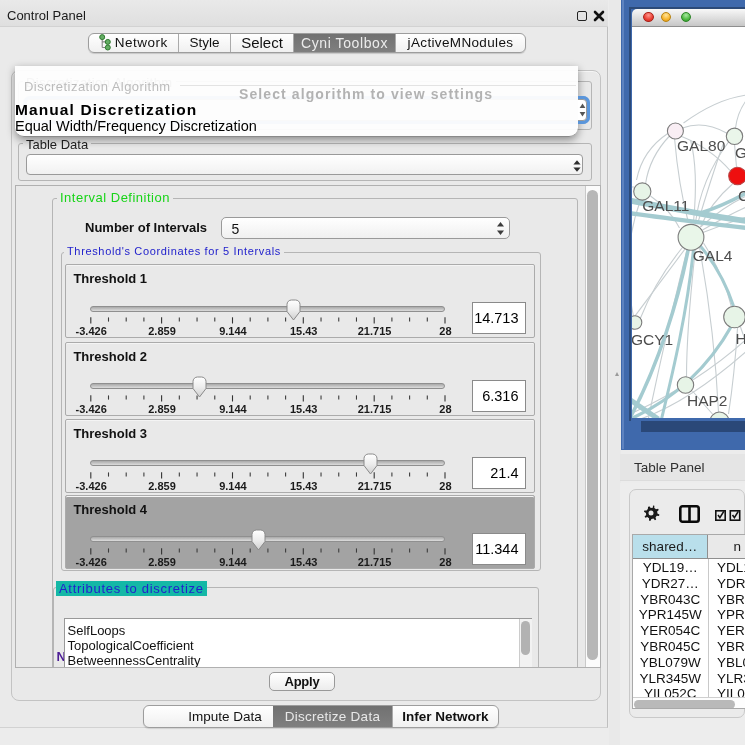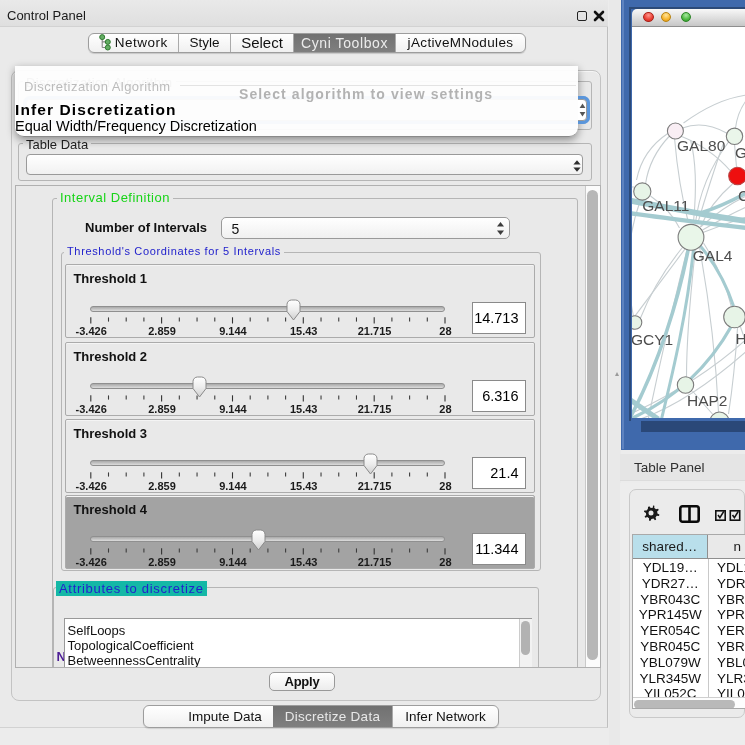--- a/index.html
+++ b/index.html
@@ -252,38 +252,38 @@
     <div class="abs" style="left:51.5px;top:436.5px;font-size:13px;color:#111;line-height:15.4px;">SelfLoops<br>TopologicalCoefficient<br>BetweennessCentrality<br>NeighborhoodConnectivity</div>
     <div class="abs" style="left:502.5px;top:433px;width:13px;height:100px;background:#f2f2f2;border-left:1px solid #ccc;"></div>
     <div class="abs" style="left:504.5px;top:435px;width:9.5px;height:34px;background:#b2b2b2;border-radius:4.5px;"></div>
   </div>
 
   <div class="abs" style="left:269px;top:671.5px;width:66px;height:19px;background:linear-gradient(#ffffff,#ececec);border:1px solid #999;border-radius:5px;display:flex;align-items:center;justify-content:center;font-size:13px;font-weight:bold;letter-spacing:-0.2px;color:#111;">Apply</div>
 
   <div class="abs" style="left:143px;top:705px;height:22.5px;display:flex;border:1px solid #9d9d9d;border-radius:6px;overflow:hidden;background:linear-gradient(#ffffff,#f0f0f0);box-shadow:0 1px 1px rgba(0,0,0,0.12);">
     <div style="width:96px;display:flex;align-items:center;justify-content:center;font-size:13.5px;color:#111;margin-left:33px;">Impute Data</div>
     <div style="width:119px;display:flex;align-items:center;justify-content:center;font-size:13.5px;letter-spacing:0.25px;color:#e8e8e8;background:linear-gradient(#717171,#7f7f7f);">Discretize Data</div>
-    <div style="width:106px;border-left:1px solid #aaa;display:flex;align-items:center;justify-content:center;font-size:13.5px;color:#111;">Infer Network</div>
+    <div style="width:106px;border-left:1px solid #aaa;display:flex;align-items:center;justify-content:center;font-size:13.5px;color:#111;font-weight:bold;">Infer Network</div>
   </div>
 </div>
 
 <div class="abs" style="left:25.5px;top:99px;width:561px;height:22px;background:#fff;border:1px solid #9a9a9a;border-radius:4px;box-shadow:0 0 0 3px rgba(90,150,220,0.9);"></div>
 
 <div class="abs" style="left:14.5px;top:66px;width:563px;height:70.5px;background:rgba(253,253,253,0.96);border-radius:0 0 9px 9px;box-shadow:0 3px 9px rgba(0,0,0,0.4);border-bottom:1px solid #8a8a8a;"></div>
 <div class="abs" style="left:24px;top:79px;font-size:13px;letter-spacing:0.45px;color:#bbbbbb;">Discretization Algorithm</div>
 <div class="abs" style="left:180px;top:85px;width:396px;height:1px;background:rgba(150,150,150,0.25);"></div>
 <div class="abs" style="left:577.5px;top:94px;width:13px;height:32px;overflow:hidden;">
   <div style="position:absolute;left:-552px;top:5px;width:561px;height:22px;background:#fff;border:1px solid #9a9a9a;border-radius:4px;box-shadow:0 0 0 3px rgba(90,150,220,0.9);"></div>
   <div style="position:absolute;left:1px;top:9px;width:7px;height:14px;"><svg width="7" height="14" viewBox="0 0 7 14">
         <path d="M3.5 0.5 L6.4 5 H0.6 Z" fill="#555"></path>
         <path d="M3.5 13.5 L0.6 9 H6.4 Z" fill="#555"></path>
       </svg></div>
 </div>
 <div class="abs" style="left:239px;top:86px;font-size:14px;font-weight:bold;letter-spacing:1.1px;color:#b2b2b2;">Select algorithm to view settings</div>
-<div class="abs" style="left:15px;top:101px;font-size:15.5px;font-weight:bold;letter-spacing:1.1px;color:#000;">Infer Discretization</div>
+<div class="abs" style="left:15px;top:101px;font-size:15.5px;font-weight:bold;letter-spacing:1.1px;color:#000;">Manual Discretization</div>
 <div class="abs" style="left:15px;top:117.8px;font-size:14.5px;color:#000;">Equal Width/Frequency Discretization</div>
 
 <div class="abs" style="left:609px;top:0;width:12px;height:745px;background:#e9e9e9;"></div>
 <div class="abs" style="left:615px;top:368.5px;font-size:8px;color:#9a9a9a;">▴</div>
 
 <div class="abs" style="left:621px;top:0;width:124px;height:450px;background:#3f69ac;"></div>
 <div class="abs" style="left:622px;top:0;width:1.5px;height:449px;background:#5e83c0;"></div>
 <div class="abs" style="left:629.3px;top:8px;width:2.2px;height:413px;background:#2c4a78;"></div>
 <div class="abs" style="left:629.3px;top:7.2px;width:115.7px;height:1.6px;background:#2c4a78;"></div>
 

